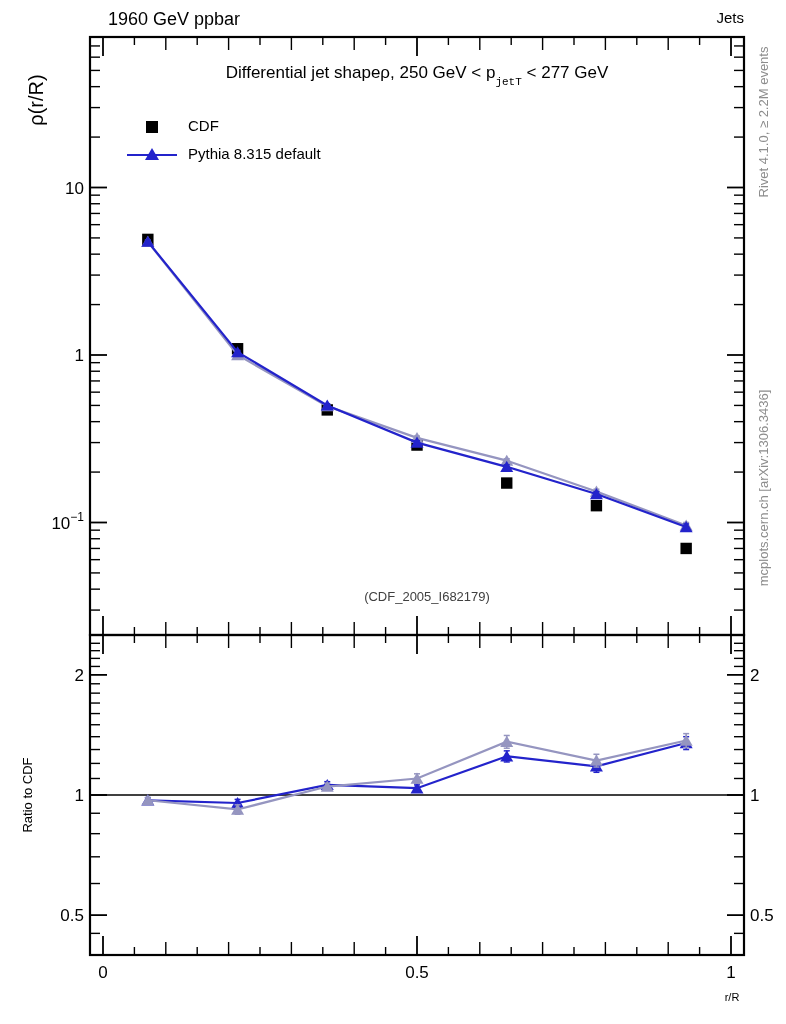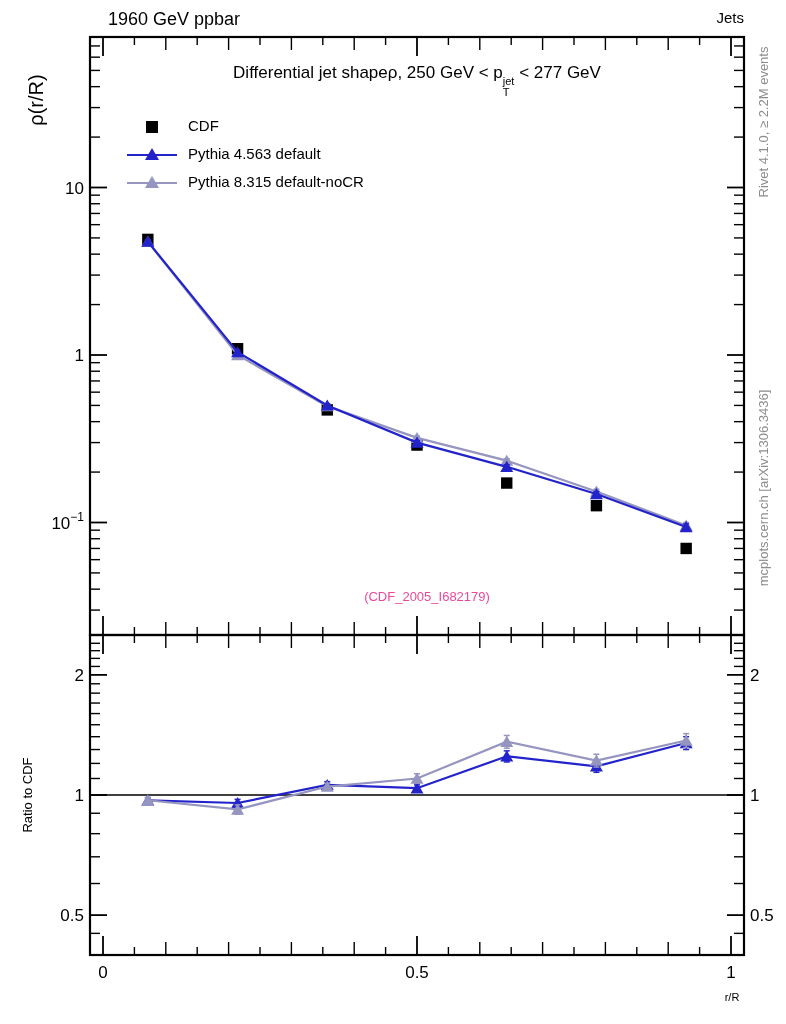--- a/index.html
+++ b/index.html
@@ -3,31 +3,31 @@
 <meta charset="utf-8">
 <style>
   html,body{margin:0;padding:0;background:#ffffff;}
   .page{position:relative;width:786px;height:1024px;background:#ffffff;overflow:hidden;
         font-family:"Liberation Sans", sans-serif;color:#000;}
   #chart{position:absolute;left:0;top:0;}
   .txt{position:absolute;white-space:nowrap;}
   .hdr-left{left:101px;top:9px;font-size:18px;margin-left:7px;}
   .hdr-right{right:42px;top:9px;font-size:15px;}
   .plot-title{left:90px;top:63px;width:654px;text-align:center;font-size:17px;}
-  .stack{display:inline-flex;flex-direction:column;align-items:flex-start;
-         font-size:11px;line-height:1.0;vertical-align:-7px;}
+  .stack{display:inline-flex;flex-direction:row;align-items:flex-start;
+         font-size:11px;line-height:1.0;vertical-align:-7px;font-family:Liberation Mono, monospace;}
   .stack .s-sup{display:block;}
   .stack .s-sub{display:block;}
   .ylabel-main{left:36px;top:100px;transform:translate(-50%,-50%) rotate(-90deg);font-size:20px;}
   .ylabel-ratio{left:27px;top:795px;transform:translate(-50%,-50%) rotate(-90deg);font-size:13px;}
   .side-top{left:763px;top:122px;transform:translate(-50%,-50%) rotate(-90deg);
             font-size:13px;color:#8c8c8c;}
   .side-bottom{left:763px;top:488px;transform:translate(-50%,-50%) rotate(-90deg);
                font-size:13px;color:#8c8c8c;}
-  .watermark{left:267px;top:589px;width:320px;text-align:center;font-size:13px;color:#ec4899;}
+  .watermark{left:267px;top:589px;width:320px;text-align:center;font-size:13px;color:#404040;}
   .xlabel{left:732px;top:997px;transform:translate(-50%,-50%);font-size:11px;}
   .legend{position:absolute;left:122px;top:106px;}
   .legend-row{display:flex;align-items:flex-end;height:28px;}
   .lg-marker{position:relative;width:60px;height:14px;flex:0 0 60px;}
   .lg-sq{position:absolute;left:24px;top:1px;width:12px;height:12px;background:#000;}
   .lg-line{position:absolute;left:5px;top:6px;width:50px;height:2.4px;}
   .lg-tri{position:absolute;left:23px;top:0px;width:0;height:0;
           border-left:7px solid transparent;border-right:7px solid transparent;
           border-bottom:12px solid #000;}
   .lg-label{margin-left:6px;font-size:15px;}
@@ -414,24 +414,17 @@
       <span class="lg-marker">
           <span class="lg-sq" style="background: rgb(0, 0, 0);"></span>
         </span>
       <span class="lg-label">CDF</span>
     </div>
     <div class="legend-row">
       <span class="lg-marker">
           <span class="lg-line" style="background: rgb(35, 35, 203);"></span>
           <span class="lg-tri" style="border-bottom-color: rgb(35, 35, 203);"></span>
         </span>
-      <span class="lg-label">Pythia 4.563 default</span>
-    </div>
-    <div class="legend-row">
-      <span class="lg-marker">
-          <span class="lg-line" style="background: rgb(149, 149, 192);"></span>
-          <span class="lg-tri" style="border-bottom-color: rgb(149, 149, 192);"></span>
-        </span>
-      <span class="lg-label">Pythia 8.315 default-noCR</span>
+      <span class="lg-label">Pythia 8.315 default</span>
     </div>
   </div>
 
 </div>
 
 </body></html>

